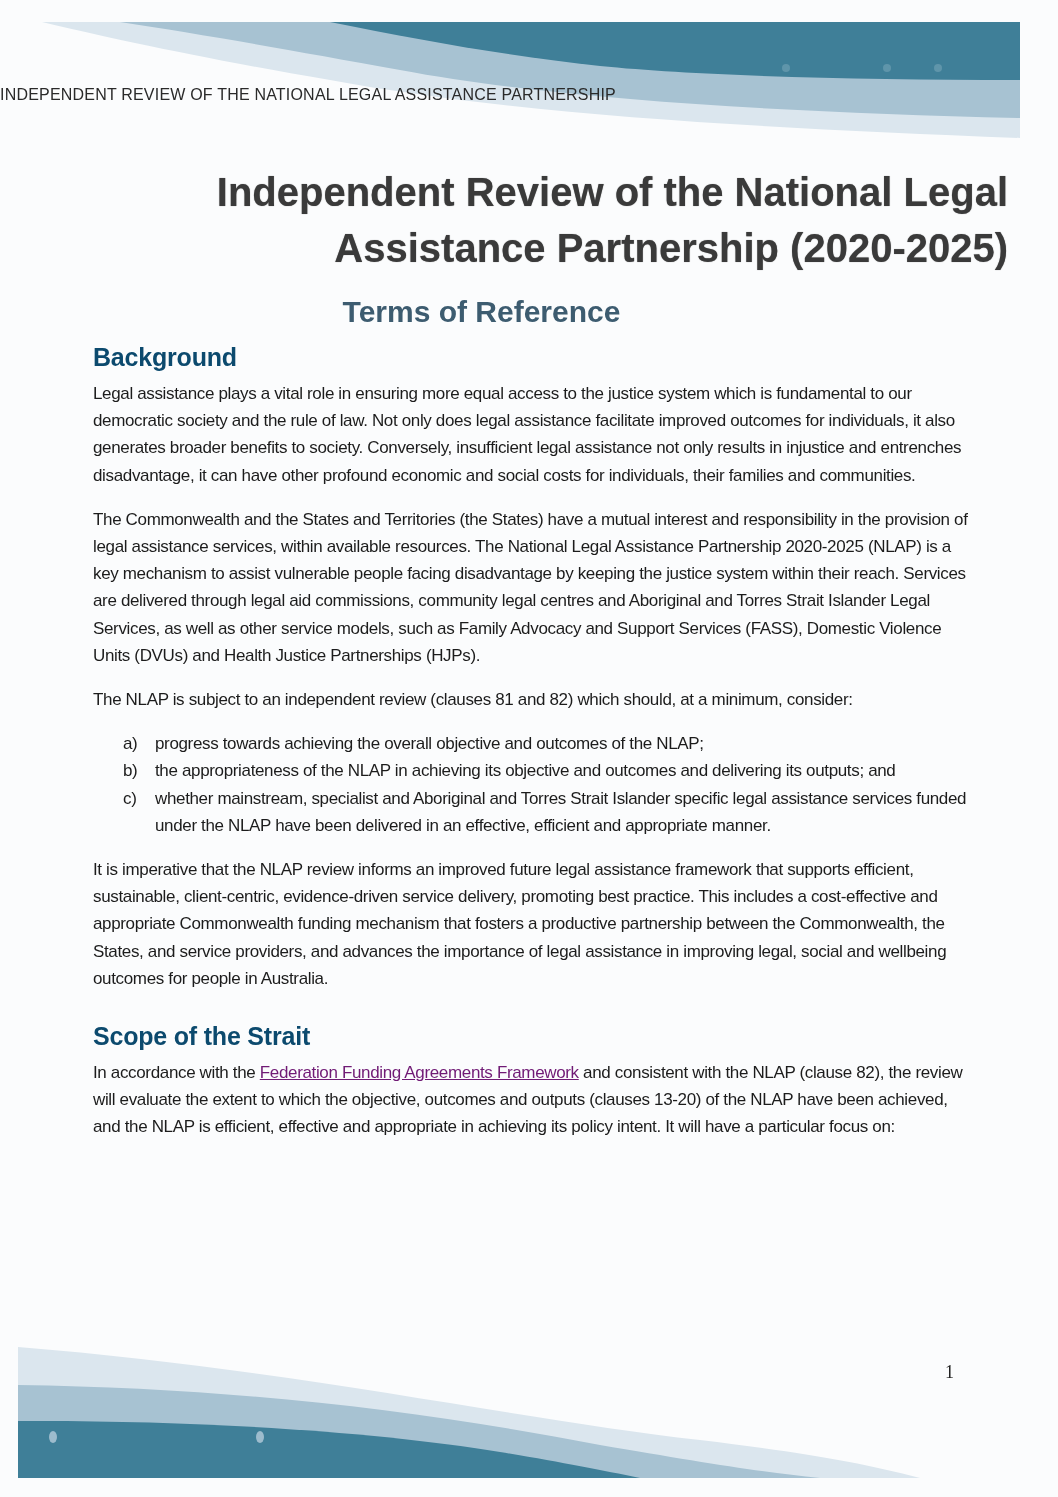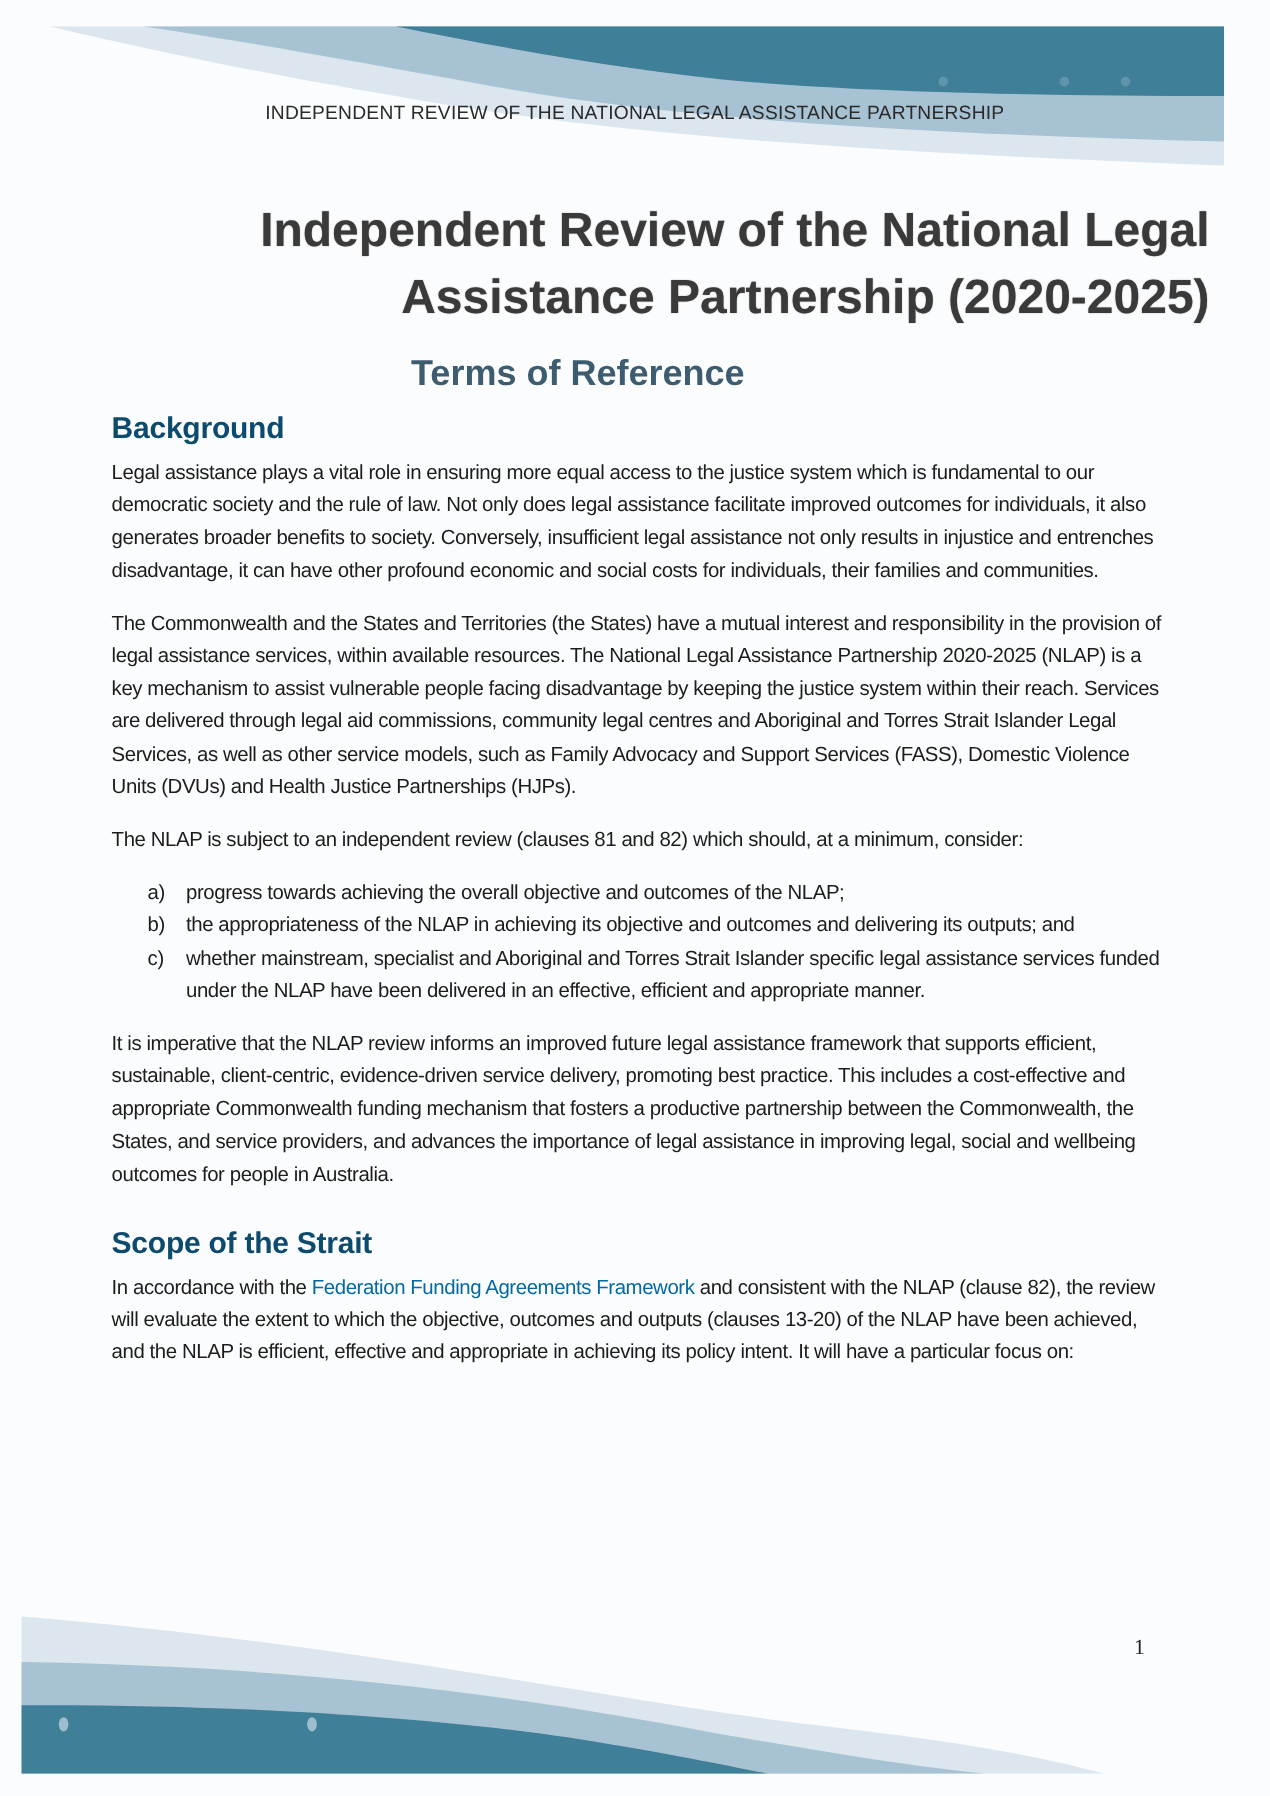--- a/index.html
+++ b/index.html
@@ -20,21 +20,20 @@
     left: 0;
     width: 1058px;
   }
   .header-banner { top: 0; height: 140px; }
   .footer-banner { top: 1330px; height: 167px; }
   .running-head {
     position: absolute;
     top: 86px;
     left: 0;
     width: 1058px;
-    text-align: center;
     font-size: 16px;
     letter-spacing: 0.2px;
     color: #2a2a2a;
     font-family: "Liberation Sans Narrow", "Liberation Sans", sans-serif;
   }
   .doc-title {
     position: absolute;
     top: 164px;
     left: 60px;
     width: 948px;
@@ -86,21 +85,22 @@
     position: relative;
     padding-left: 62px;
   }
   ol.consider-list .marker {
     position: absolute;
     left: 30px;
     top: 0;
   }
   .spacer-small { height: 10px; }
   a.doc-link {
-    color: #0369a1;
+    color: #701a75;
+    text-decoration: underline;
   }
   .page-number {
     position: absolute;
     top: 1362px;
     left: 945px;
     font-family: "Liberation Serif", serif;
     font-size: 18px;
     color: #222;
   }
 </style>

